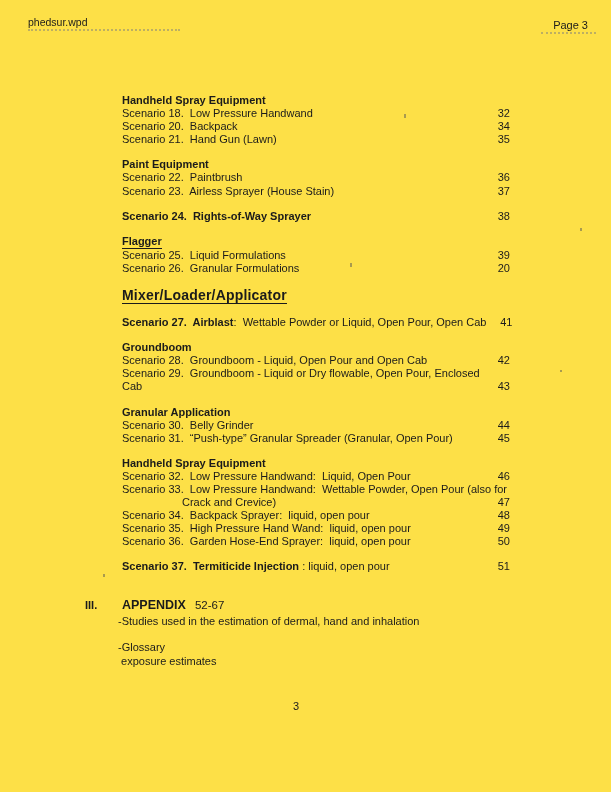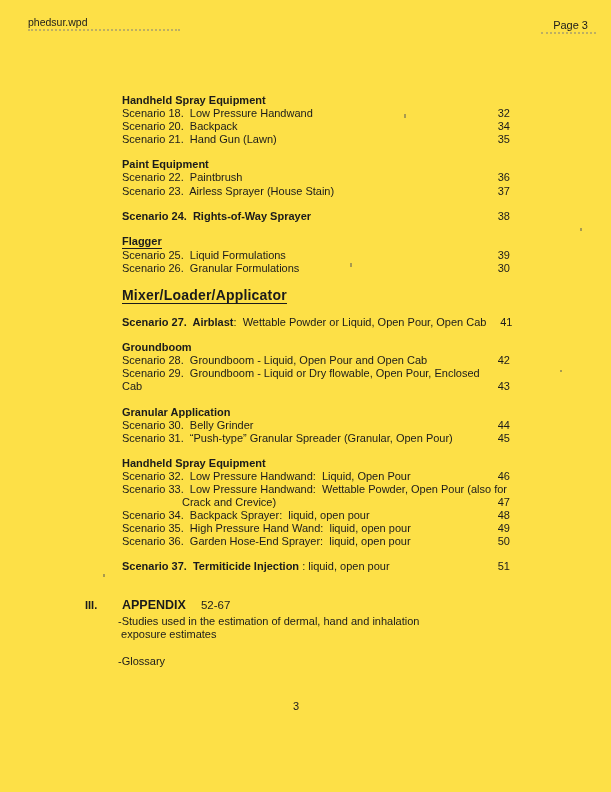--- a/index.html
+++ b/index.html
@@ -34,21 +34,21 @@
   .t { white-space:pre; }
   .p { min-width:26px; text-align:right; white-space:pre; }
   .b { font-weight:bold; }
   .ind { padding-left:60px; }
 
   
   .appendix { position:absolute; left:85px; top:599px; font-size:11px; line-height:13.5px; }
   .app-title-row { display:flex; align-items:baseline; }
   .app-numeral { display:inline-block; width:37px; font-weight:bold; font-size:11px; }
   .app-title   { font-weight:bold; font-size:12.5px; }
-  .app-range   { margin-left:15px; font-size:11.5px; }
+  .app-range   { margin-left:9px; font-size:11.5px; }
   .app-notes { margin-left:33px; margin-top:2px; }
   .app-note  { white-space:pre; }
   .app-note.gap { margin-top:13px; }
 
   
   .footer-pagenum { position:absolute; left:0; top:700px; width:592px; text-align:center; font-size:11px; }
 
   
   .speck { position:absolute; background:#555; opacity:.5; }
   .sp-a { left:404px; top:114px; width:2px; height:4px; }
@@ -105,21 +105,21 @@
     </section>
 
     <section>
       <div class="h"><span class="hu">Flagger</span></div>
       <div class="row">
         <span class="t">Scenario 25.  Liquid Formulations</span>
         <span class="p">39</span>
       </div>
       <div class="row">
         <span class="t">Scenario 26.  Granular Formulations</span>
-        <span class="p">30</span>
+        <span class="p">20</span>
       </div>
     </section>
 
     <section>
       <div class="h big"><span class="hu">Mixer/Loader/Applicator</span></div>
     </section>
 
     <section>
       <div class="row">
         <span class="t"><span class="b">Scenario 27.  Airblast</span><span>:  Wettable Powder or Liquid, Open Pour, Open Cab</span></span>
@@ -193,22 +193,22 @@
   </main>
 
   <div class="appendix">
     <div class="app-title-row">
       <span class="app-numeral">III.</span>
       <span class="app-title">APPENDIX</span>
       <span class="app-range">52-67</span>
     </div>
     <div class="app-notes">
       <div class="app-note">-Studies used in the estimation of dermal, hand and inhalation</div>
+      <div class="app-note gap">-Glossary</div>
       <div class="app-note"> exposure estimates</div>
-      <div class="app-note gap">-Glossary</div>
     </div>
   </div>
 
   <div class="footer-pagenum">3</div>
 
   <div class="speck sp-a"></div>
   <div class="speck sp-b"></div>
   <div class="speck sp-c"></div>
   <div class="speck sp-d"></div>
   <div class="speck sp-e"></div>

